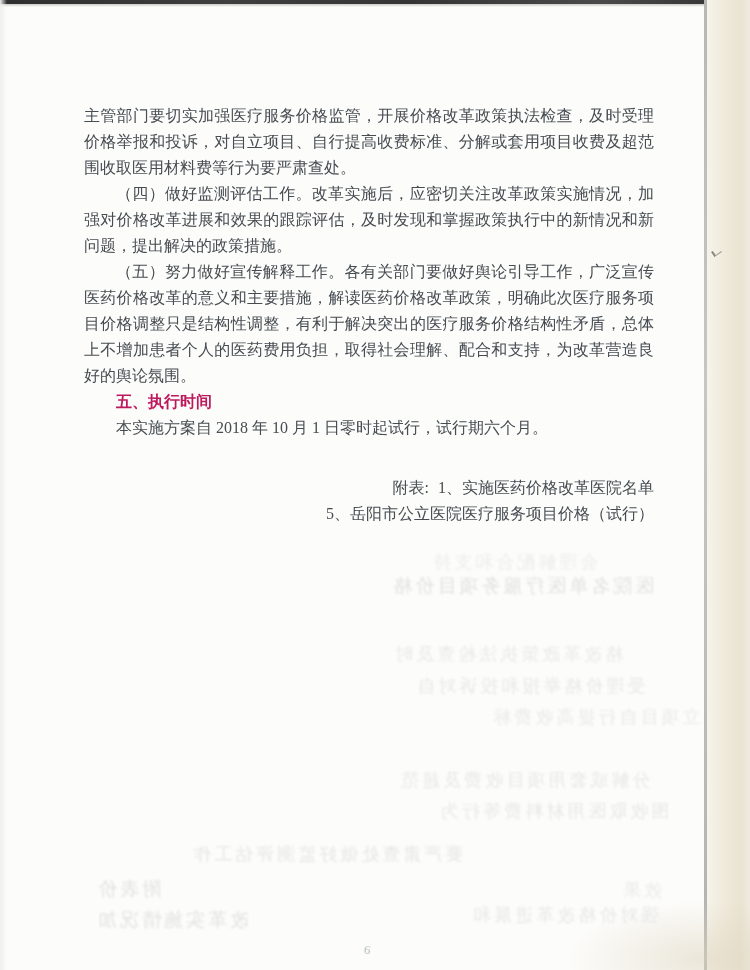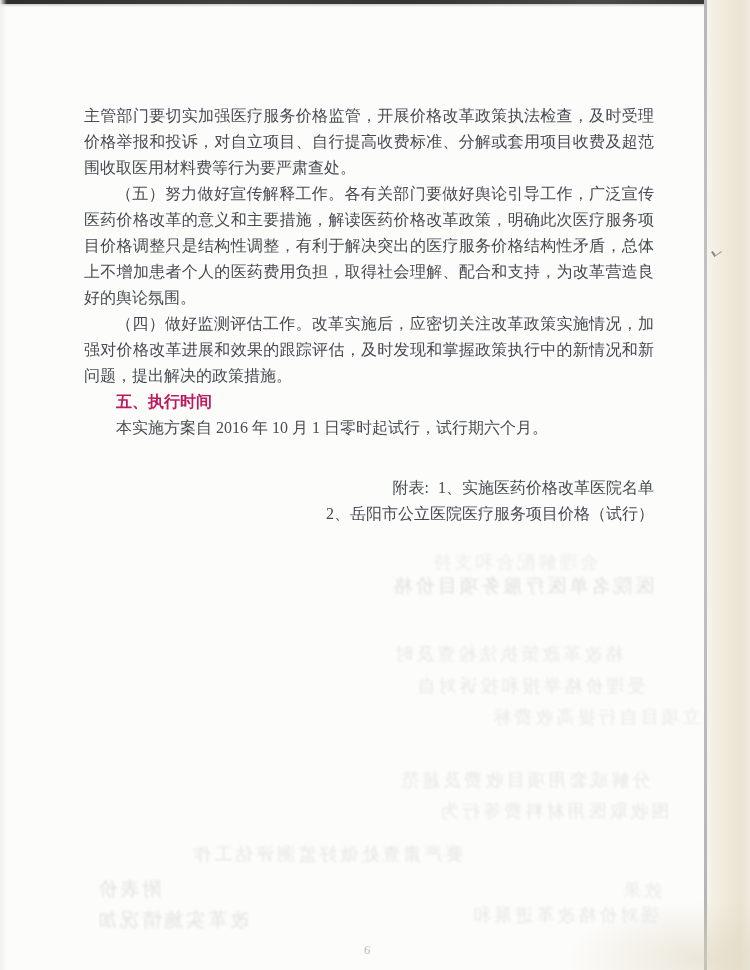--- a/index.html
+++ b/index.html
@@ -102,27 +102,27 @@
       <span class="ghost" style="left: 438px; top: 799px; font-size: 18px; opacity: 0.6;">围收取医用材料费等行为</span>
       <span class="ghost" style="left: 190px; top: 842px; font-size: 18px; opacity: 0.65;">要严肃查处做好监测评估工作</span>
       <span class="ghost" style="left: 95px; top: 876px; font-size: 19px; opacity: 0.8;">附表价</span>
       <span class="ghost" style="left: 95px; top: 907px; font-size: 19px; opacity: 0.8;">改革实施情况加</span>
       <span class="ghost" style="left: 470px; top: 903px; font-size: 18px; opacity: 0.6;">强对价格改革进展和</span>
       <span class="ghost" style="left: 620px; top: 878px; font-size: 18px; opacity: 0.5;">效果</span>
     </div>
 
   <div class="content">
     <p class="para">主管部门要切实加强医疗服务价格监管，开展价格改革政策执法检查，及时受理价格举报和投诉，对自立项目、自行提高收费标准、分解或套用项目收费及超范围收取医用材料费等行为要严肃查处。</p>
+    <p class="para indent">（四）做好监测评估工作。改革实施后，应密切关注改革政策实施情况，加强对价格改革进展和效果的跟踪评估，及时发现和掌握政策执行中的新情况和新问题，提出解决的政策措施。</p>
     <p class="para indent">（五）努力做好宣传解释工作。各有关部门要做好舆论引导工作，广泛宣传医药价格改革的意义和主要措施，解读医药价格改革政策，明确此次医疗服务项目价格调整只是结构性调整，有利于解决突出的医疗服务价格结构性矛盾，总体上不增加患者个人的医药费用负担，取得社会理解、配合和支持，为改革营造良好的舆论氛围。</p>
-    <p class="para indent">（四）做好监测评估工作。改革实施后，应密切关注改革政策实施情况，加强对价格改革进展和效果的跟踪评估，及时发现和掌握政策执行中的新情况和新问题，提出解决的政策措施。</p>
     <p class="heading indent">五、执行时间</p>
-    <p class="para indent">本实施方案自 2016 年 10 月 1 日零时起试行，试行期六个月。</p>
+    <p class="para indent">本实施方案自 2018 年 10 月 1 日零时起试行，试行期六个月。</p>
 
     <div class="attach">
       <div class="attach-line1">
         <span class="attach-label">附表:</span><span>1、实施医药价格改革医院名单</span>
       </div>
-      <div class="attach-line2">2、岳阳市公立医院医疗服务项目价格（试行）</div>
+      <div class="attach-line2">5、岳阳市公立医院医疗服务项目价格（试行）</div>
     </div>
   </div>
 
   <div class="page-mark">6</div>
 </div>
 
 </body></html>

